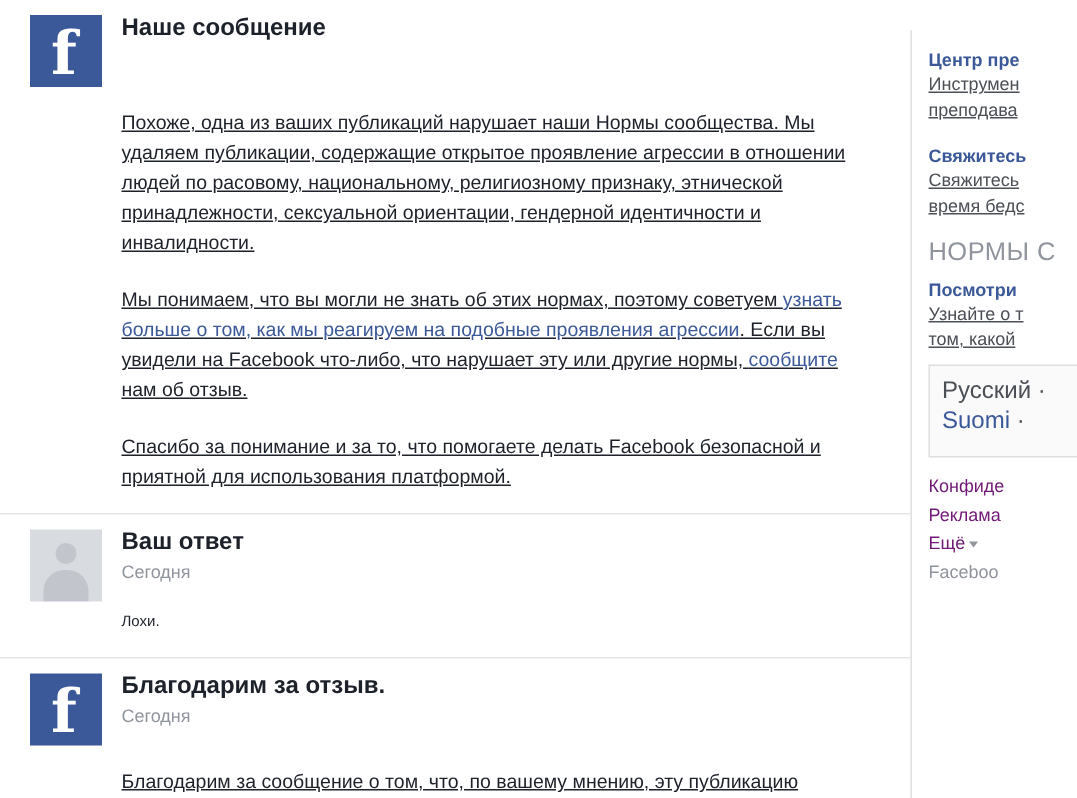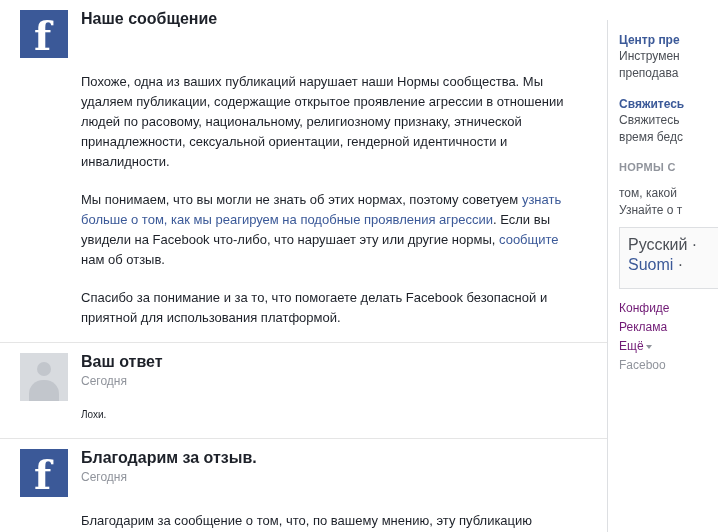--- a/index.html
+++ b/index.html
@@ -91,20 +91,21 @@
     line-height: 14px;
   }
 
   .msg-body {
     margin-left: 61px;
     margin-top: 14px;
     font-size: 13px;
     line-height: 20px;
     color: #1d2129;
     width: 500px;
+    text-decoration: underline;
   }
   .msg-body p { margin: 0 0 18px 0; }
   .msg-body p:last-child { margin-bottom: 0; }
   .msg-body a {
     color: #3b5998;
     text-decoration: none;
   }
   .reply-text {
     margin-left: 61px;
     margin-top: 4px;
@@ -131,24 +132,25 @@
     font-weight: bold;
     color: #3b5998;
     line-height: 16px;
     white-space: nowrap;
   }
   .side-sub {
     font-size: 12px;
     color: #4b4f56;
     line-height: 17px;
     white-space: nowrap;
+    text-decoration: underline;
   }
   .side-sect {
-    font-size: 11px;
-    font-weight: bold;
+    font-size: 17px;
+    font-weight: normal;
     color: #90949c;
     letter-spacing: .3px;
     line-height: 15px;
     white-space: nowrap;
     text-transform: uppercase;
   }
   .side-box {
     margin-top: 8px;
     border: 1px solid #dddfe2;
     background: #fafafa;
@@ -253,22 +255,23 @@
     <div class="side-link">Свяжитесь</div>
     <div class="side-sub">Свяжитесь</div>
     <div class="side-sub">время бедс</div>
 
     <div class="spacer-14"></div>
 
     <div class="side-sect">НОРМЫ С</div>
 
     <div class="spacer-10"></div>
 
+    <div class="side-link">Посмотри</div>
+    <div class="side-sub">Узнайте о т</div>
     <div class="side-sub">том, какой</div>
-    <div class="side-sub">Узнайте о т</div>
 
     <div class="side-box">
       <div class="lang-row">Русский ·</div>
       <div class="lang-row"><a href="#">Suomi</a> <span>·</span></div>
     </div>
 
     <div class="side-foot">
       <div><a href="#">Конфиде</a></div>
       <div><a href="#">Реклама</a></div>
       <div><a href="#">Ещё</a><span class="caret"></span></div>

